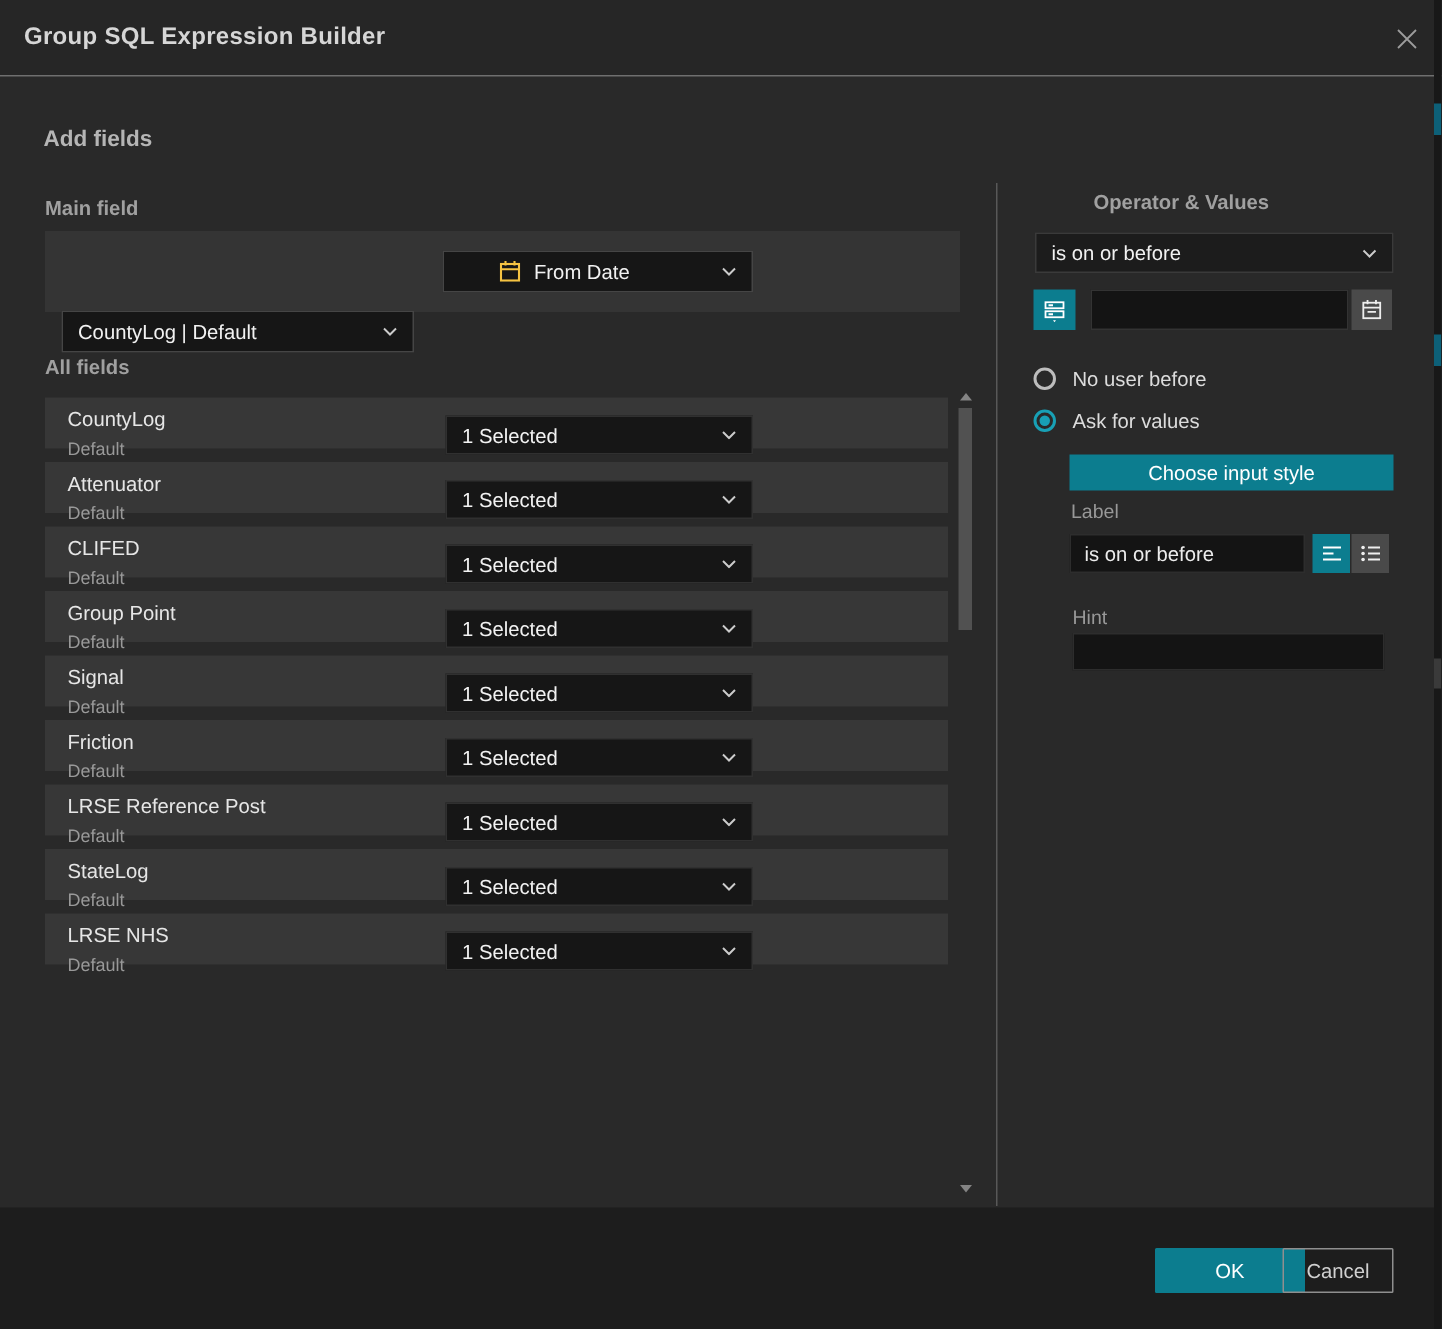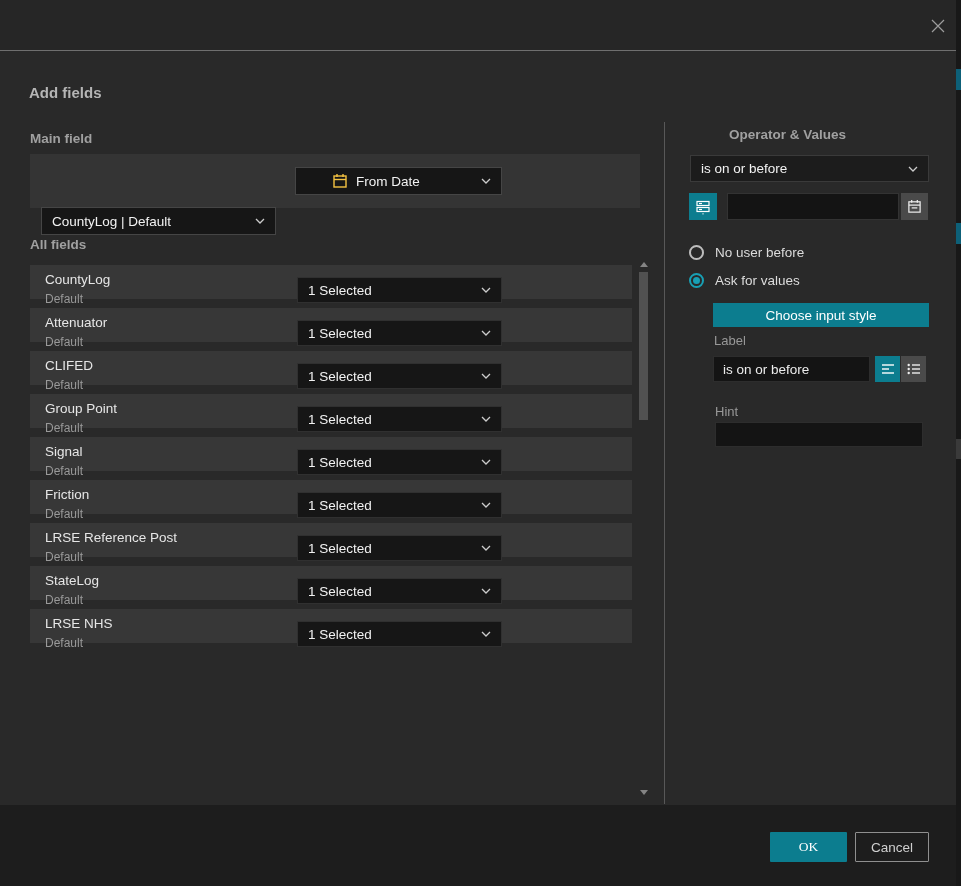--- a/index.html
+++ b/index.html
@@ -64,37 +64,38 @@
   .choose-btn { position:absolute; left:713px; top:303px; width:216px; height:24px; background:var(--accent,#0c7d8f);
     color:#ffffff; font-size:13.5px; display:flex; align-items:center; justify-content:center; cursor:pointer; font-family:inherit; border:none; }
   .label-input { position:absolute; left:713px; top:356px; width:157px; height:26px; box-sizing:border-box;
     background:#141414; border:1px solid #2d2d2d; color:#ececec; font-size:13.5px; padding:0 9px; font-family:inherit; }
   .align-btn { left:875px; top:356px; width:25px; height:26px; }
   .list-btn { left:901px; top:356px; width:25px; height:26px; }
   .hint-input { position:absolute; left:715px; top:422px; width:208px; height:25px; box-sizing:border-box;
     background:#141414; border:1px solid #2d2d2d; color:#ececec; font-size:13.5px; padding:0 8px; font-family:inherit; }
   
   .footer { position:absolute; left:0; right:0; top:805px; bottom:0; background:#1d1d1d; }
-  .ok-btn { position:absolute; left:770px; top:27px; width:77px; height:30px; background:var(--accent,#0c7d8f);
-    color:#ffffff; font-size:13.5px; border:none; border-radius:1px; cursor:pointer; font-family:Liberation Serif, serif; }
+  .ok-btn { position:absolute; left:770px; top:27px; width:100px; height:30px; background:var(--accent,#0c7d8f);
+    color:#ffffff; font-size:13.5px; border:none; border-radius:1px; cursor:pointer; font-family:Liberation Sans, sans-serif; }
   .cancel-btn { position:absolute; left:855px; top:27px; width:74px; height:30px; background:transparent;
     color:#d0d0d0; font-size:13.5px; border:1px solid #8f8f8f; border-radius:1px; cursor:pointer; font-family:inherit; box-sizing:border-box; }
   
   .edge-strip { position:absolute; right:0; top:0; width:5px; height:886px; background:#181818; z-index:10; }
   .edge-teal { position:absolute; left:0; width:5px; height:21px; background:#0d6078; }
   .edge-teal.a { top:69px; } .edge-teal.b { top:223px; }
   .edge-gray { position:absolute; left:0; top:439px; width:5px; height:20px; background:#3a3a3a; }
   .cal-yellow { color:var(--cal-yellow,#f5c342); display:flex; }
 </style>
 </head>
 <body>
 
 <div class="dialog">
 
   <div class="header">
+    <div class="title">Group SQL Expression Builder</div>
     <div class="close">
       <svg width="16" height="16" viewBox="0 0 16 16">
           <path d="M2 2 L14 14 M14 2 L2 14" stroke="currentColor" stroke-width="1.2" fill="none"></path>
         </svg>
     </div>
   </div>
 
   <div class="h-add">Add fields</div>
 
   <div class="lbl main-field-lbl">Main field</div>

